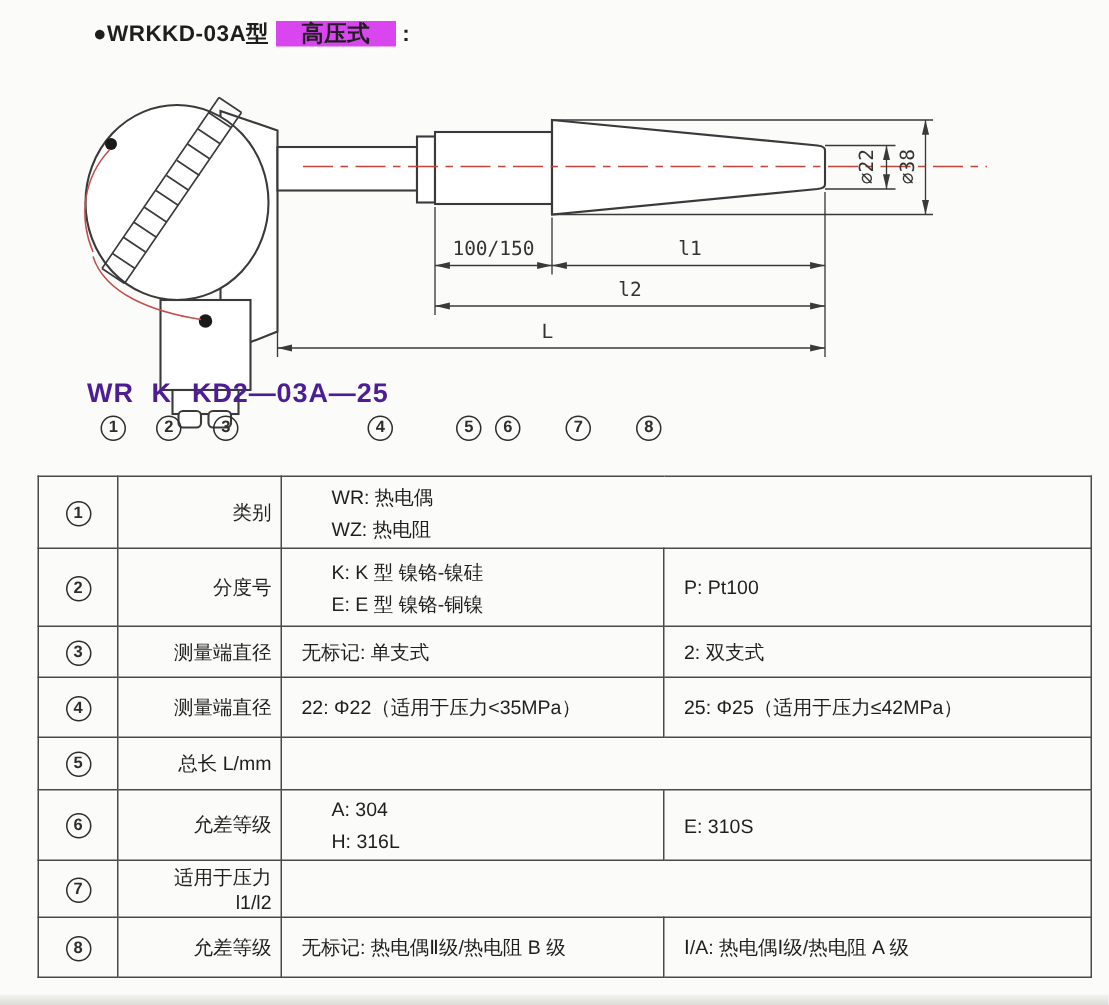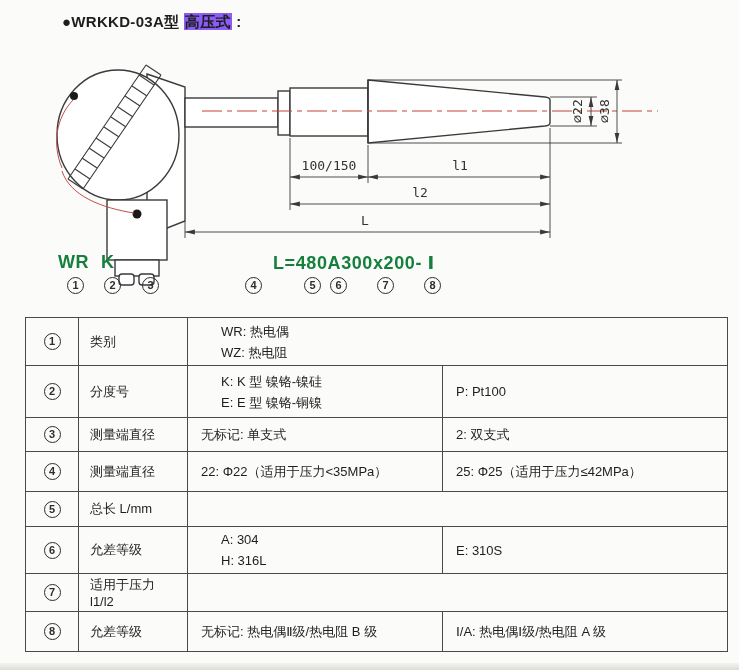--- a/index.html
+++ b/index.html
@@ -2,37 +2,37 @@
 <html><head>
 <meta charset="utf-8">
 <style>
   html,body { margin:0; padding:0; }
   body {
     width:739px; height:670px; position:relative; overflow:hidden;
     background:#fbfbf9; color:#1e1e1e;
     font-family:"Liberation Sans","DejaVu Sans",sans-serif;
   }
   .title { position:absolute; left:62px; top:13px; font-size:15px; font-weight:bold; letter-spacing:.3px; white-space:pre; }
-  .title .hl { background:#8b5cf6; padding:0 1px; }
+  .title .hl { background:#d946ef; padding:0 17px; }
   .svg-wrap { position:absolute; left:40px; top:56px; width:640px; height:235px; }
   .code { position:absolute; left:0; top:250px; width:739px; height:58px; }
-  .code .seg { position:absolute; top:2px; font-size:18px; font-weight:600; letter-spacing:.6px; color:#15803d; white-space:pre; }
+  .code .seg { position:absolute; top:2px; font-size:18px; font-weight:600; letter-spacing:.6px; color:#4c1d95; white-space:pre; }
   .circ {
     box-sizing:border-box; width:17px; height:17px; border:1.2px solid #2d2d2d; border-radius:50%;
     display:inline-flex; align-items:center; justify-content:center;
     font-size:11px; font-weight:600; color:#2d2d2d; line-height:1;
   }
   .code .circ { position:absolute; top:27px; }
   table.spec {
     position:absolute; left:25px; top:317px; width:702px;
     border-collapse:collapse; table-layout:fixed; border:1.5px solid #454545;
   }
   .spec td { border:1px solid #4a4a4a; font-size:13px; padding:2px 6px 2px 13px; vertical-align:middle; overflow:hidden; }
   .spec td.c1 { text-align:center; padding:0; }
-  .spec td.c2 { padding-left:11px; }
+  .spec td.c2 { padding-left:11px;text-align:right; }
   .spec .line { line-height:21px; white-space:pre;margin-left:20px; }
   .page-bottom { position:absolute; left:0; bottom:0; width:739px; height:7px;
     background:linear-gradient(#f4f4f1,#dcdcd7); }
   svg text { font-family:"DejaVu Sans Mono","Liberation Mono",monospace; fill:#333; }
 </style>
 </head>
 <body>
 
 <div class="title"><span>●WRKKD-03A型</span><span> </span><span class="hl">高压式</span><span> :</span></div>
 
@@ -103,21 +103,21 @@
     <text x="325" y="169" text-anchor="middle">L</text>
     <text x="538" y="59" text-anchor="middle" transform="rotate(-90 538 55)">⌀22</text>
     <text x="565" y="59" text-anchor="middle" transform="rotate(-90 565 55)">⌀38</text>
   </g>
 </svg>
 </div>
 
 <div class="code">
   <span class="seg" style="left:58px">WR</span>
   <span class="seg" style="left:101px">K</span>
-  <span class="seg" style="left:273px">L=480A300x200- Ⅰ</span>
+  <span class="seg" style="left:128px">KD2—03A—25</span>
   <span class="circ" style="left:67px">1</span>
   <span class="circ" style="left:104px">2</span>
   <span class="circ" style="left:142px">3</span>
   <span class="circ" style="left:245px">4</span>
   <span class="circ" style="left:304px">5</span>
   <span class="circ" style="left:330px">6</span>
   <span class="circ" style="left:377px">7</span>
   <span class="circ" style="left:424px">8</span>
 </div>
 

